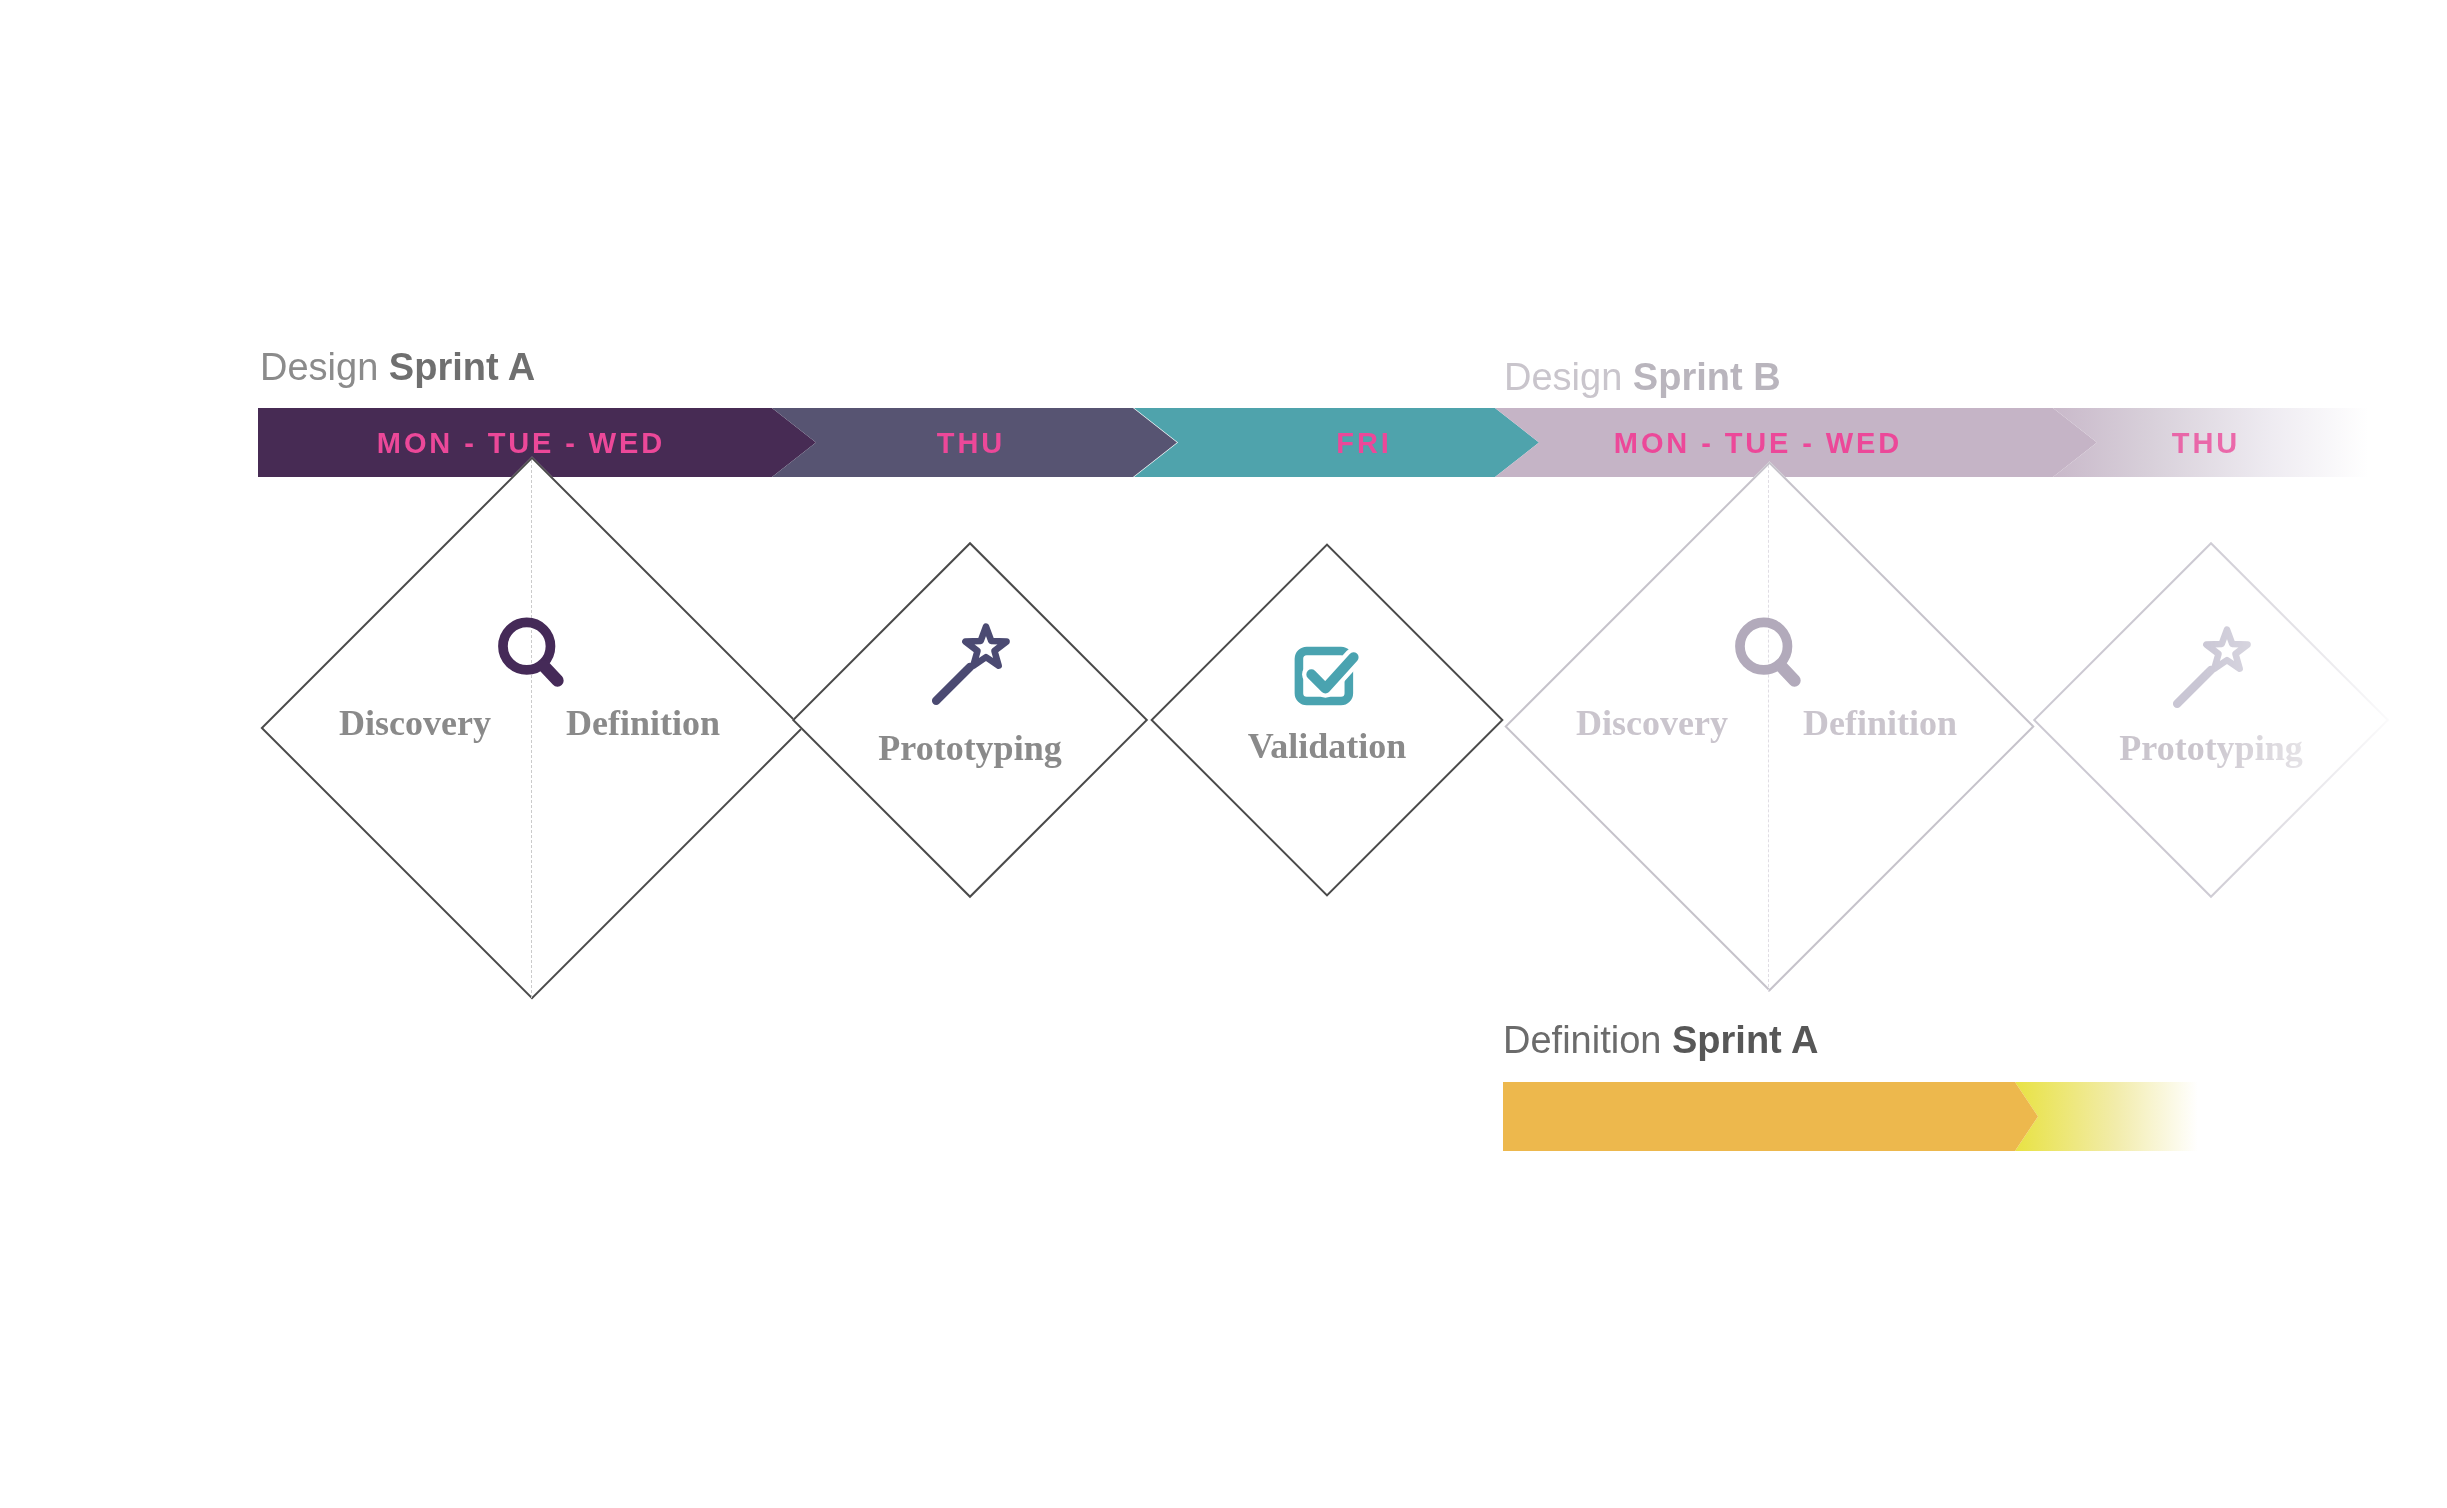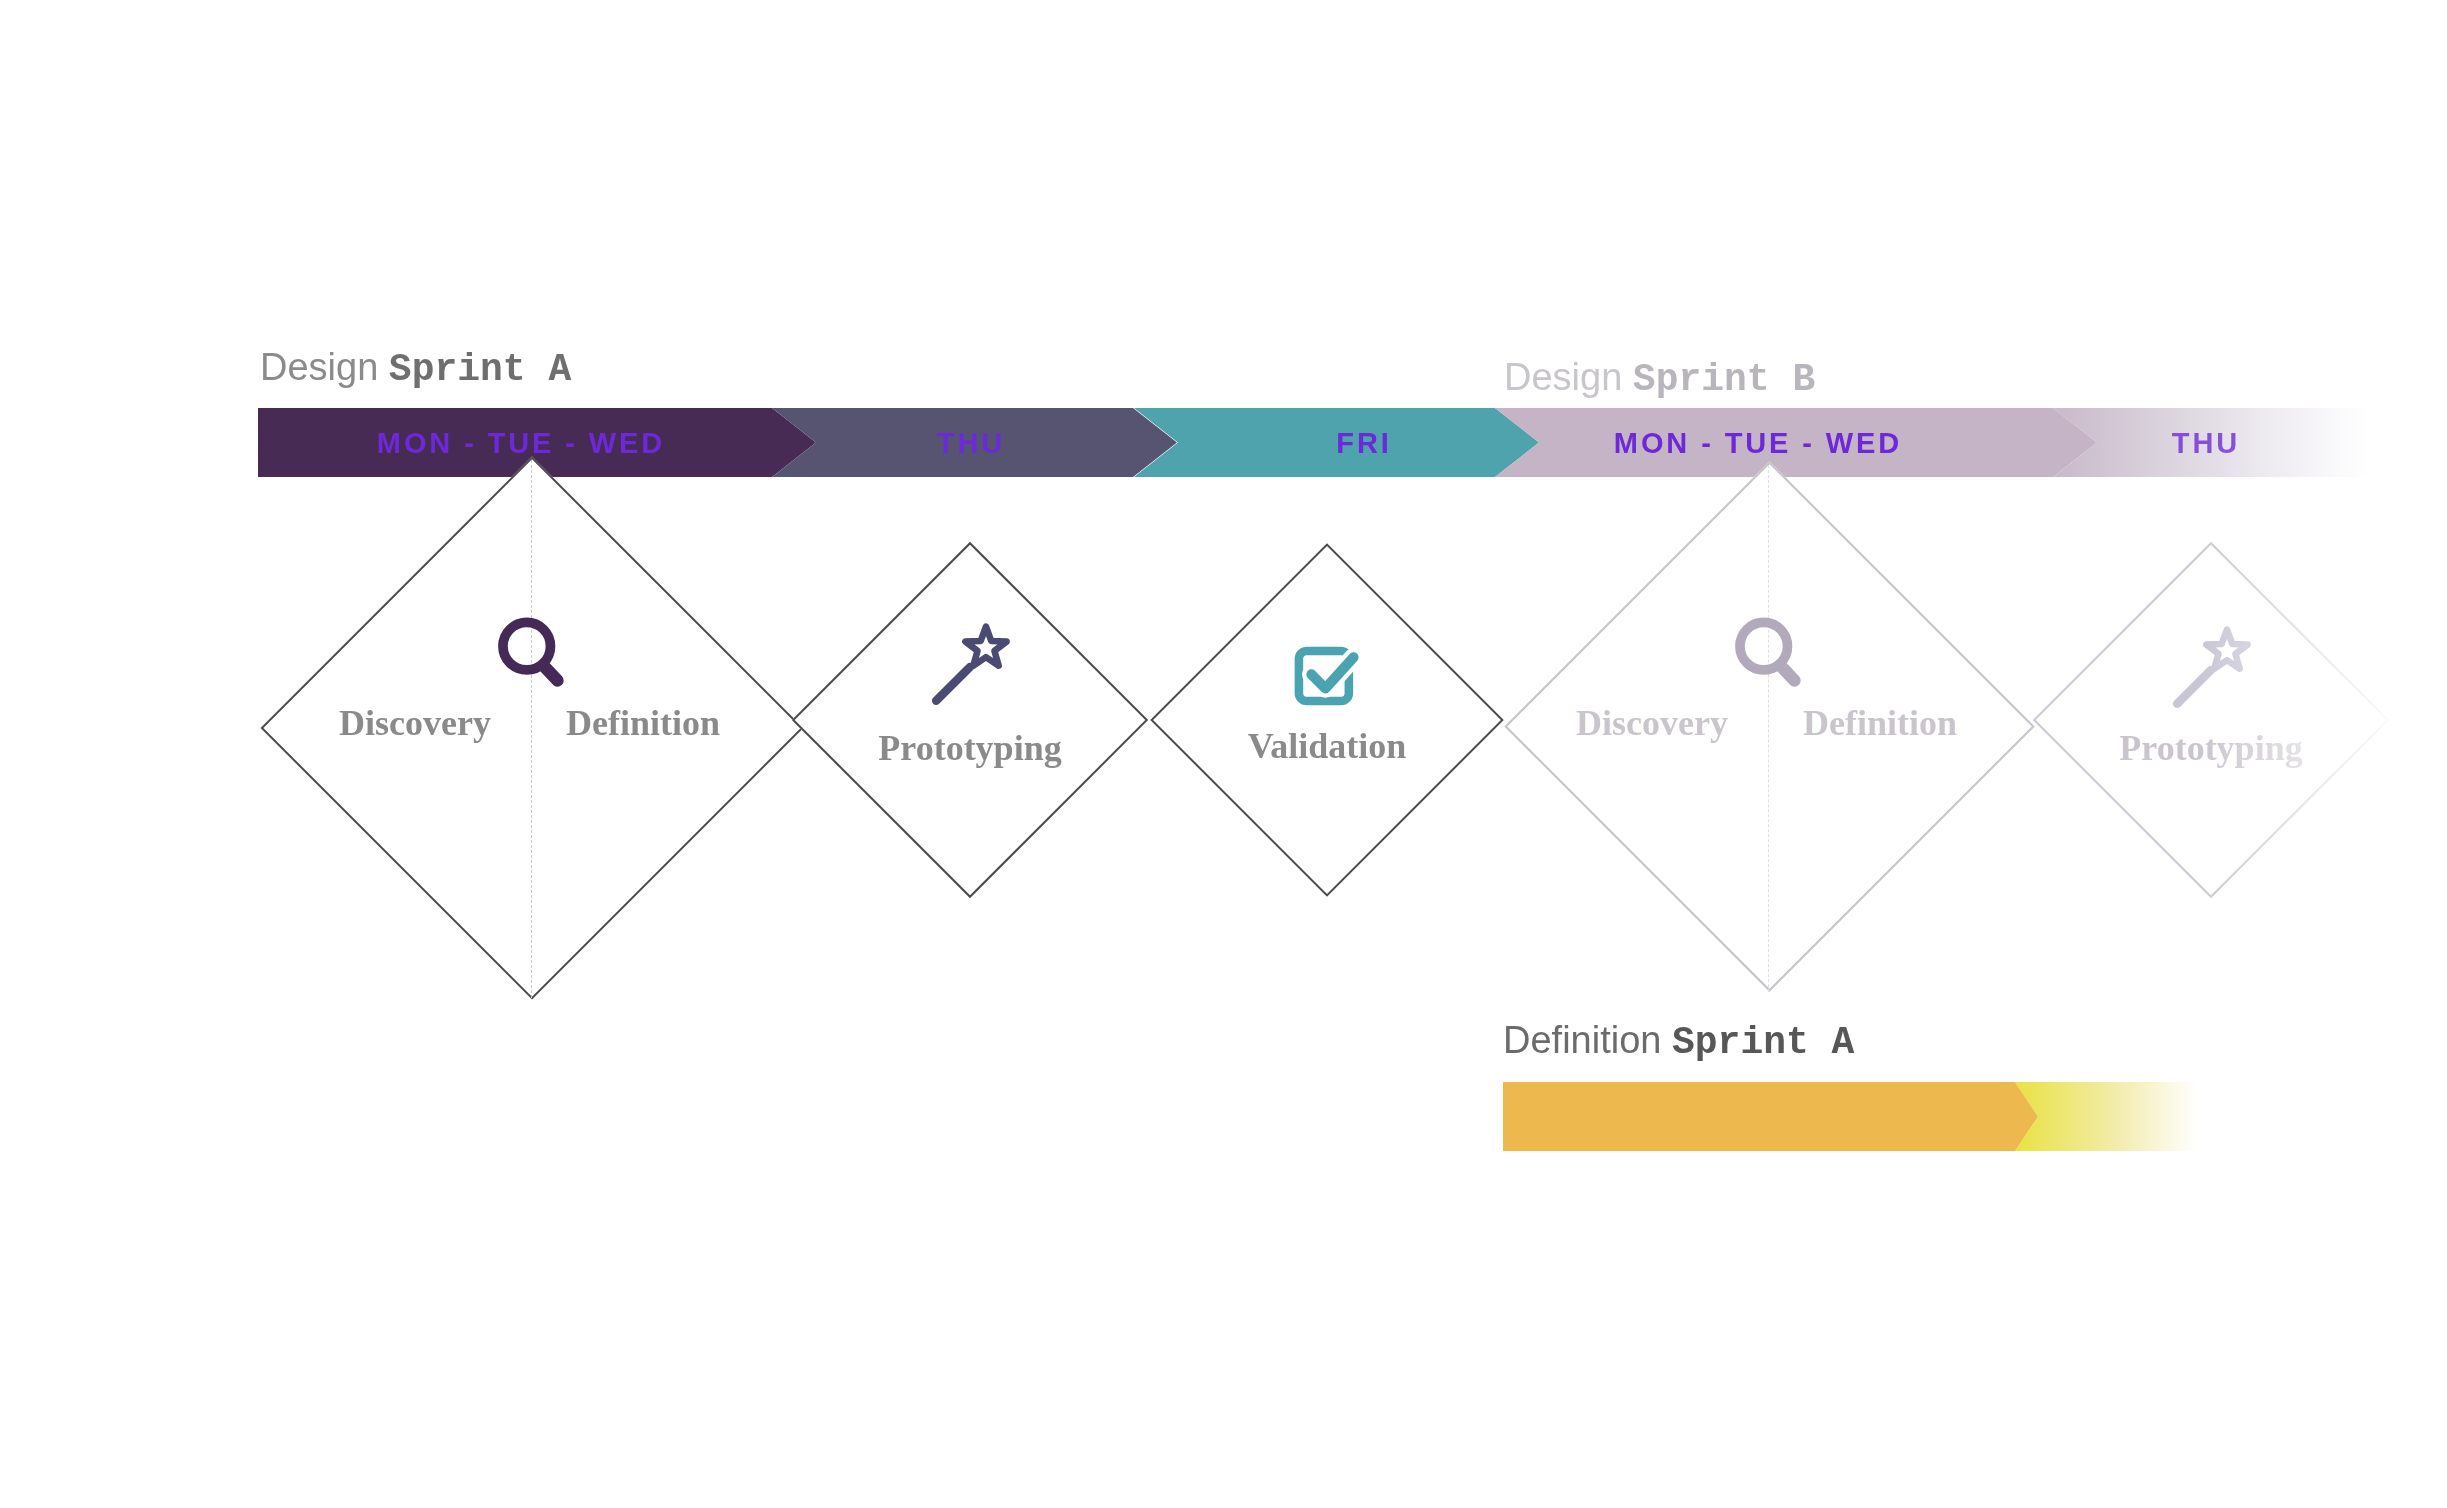--- a/index.html
+++ b/index.html
@@ -1,21 +1,21 @@
 <!DOCTYPE html>
 <html><head>
 <meta charset="utf-8">
 <style>
   html,body{margin:0;padding:0;background:#fff;}
   #canvas{position:relative;width:2447px;height:1508px;background:#ffffff;overflow:hidden;
           font-family:"Liberation Sans",sans-serif;}
 
   
   .sprint-label{position:absolute;font-size:38px;line-height:42px;color:#8b8b8b;white-space:nowrap;}
-  .sprint-label .bold{font-weight:700;color:#6f6f6f;font-family:Liberation Mono, monospace;}
+  .sprint-label .bold{font-weight:700;color:#6f6f6f;}
   #label-design-a{left:260px;top:346px;}
   #label-design-b{left:1504px;top:356px;color:#c9c5cc;}
   #label-design-b .bold{color:#b9b5bd;}
   #label-dev-a{left:1503px;top:1019px;color:#6b6b6b;}
   #label-dev-a .bold{color:#575757;}
 
   
   .seg{position:absolute;top:408px;height:69px;}
   #seg-monwed-a{left:258px;width:558px;background:#472b54;
     clip-path:polygon(0 0,calc(100% - 44px) 0,100% 50%,calc(100% - 44px) 100%,0 100%);}
@@ -23,21 +23,21 @@
     clip-path:polygon(0 0,calc(100% - 44px) 0,100% 50%,calc(100% - 44px) 100%,0 100%,44px 50%);}
   #seg-fri-a{left:1134px;width:405px;background:#4fa3ac;
     clip-path:polygon(0 0,calc(100% - 44px) 0,100% 50%,calc(100% - 44px) 100%,0 100%,44px 50%);}
   #seg-monwed-b{left:1495px;width:602px;background:#c5b4c6;
     clip-path:polygon(0 0,calc(100% - 44px) 0,100% 50%,calc(100% - 44px) 100%,0 100%,44px 50%);}
   #seg-thu-b{left:2053px;width:394px;
     background:linear-gradient(90deg,#c9b9ca 0%,#d8d0da 25%,#eeebf1 55%,#ffffff 80%);
     clip-path:polygon(0 0,100% 0,100% 100%,0 100%,44px 50%);}
 
   .day-label{position:absolute;top:427px;transform:translateX(-50%);z-index:6;
-    color:#6d28d9;font-size:29px;font-weight:600;letter-spacing:2.9px;white-space:nowrap;}
+    color:#ec4899;font-size:29px;font-weight:600;letter-spacing:2.9px;white-space:nowrap;}
   #day-1{left:521px;} #day-2{left:971px;} #day-3{left:1364px;} #day-4{left:1758px;}
   #day-5{left:2206px;opacity:.78;}
 
   
   .diamond{position:absolute;background:#ffffff;transform:rotate(45deg);z-index:2;box-sizing:border-box;}
   .dA{border:2.9px solid #4a4a4a;}
   .dB{border:2.9px solid #c6c3cb;}
   #dia-double-a{left:340px;top:536px;width:384px;height:384px;}
   #dia-proto-a{left:844px;top:594px;width:252px;height:252px;}
   #dia-valid-a{left:1202px;top:595px;width:250px;height:250px;}

